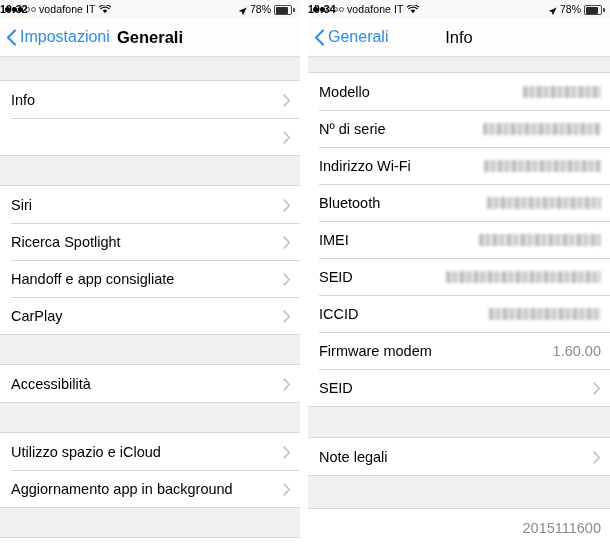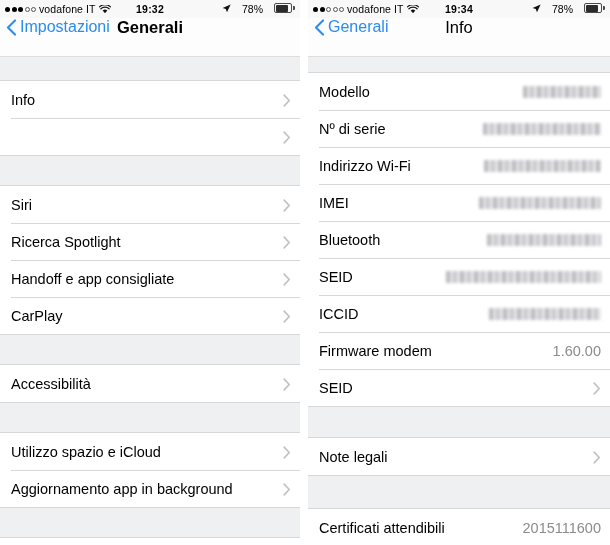--- a/index.html
+++ b/index.html
@@ -24,25 +24,25 @@
   }
   .sb-left { display: flex; align-items: center; gap: 3px; }
   .dots { display: flex; align-items: center; gap: 1.5px; }
   .dot { width: 5px; height: 5px; border-radius: 50%; }
   .dot.on  { background: #000; }
   .dot.off { background: transparent; border: 1px solid #555; width: 5px; height: 5px; }
   .carrier { font-size: 10.5px; letter-spacing: .1px; }
   .wifi { width: 12px; height: 10px; position: relative; display: inline-block; }
   .wifi svg { position: absolute; top: 1px; left: 0; }
   .sb-center {
-    position: absolute; left: 0; right: 0; text-align: center;
+    position: absolute; left: 0; right: 0; 
     font-size: 10.5px; font-weight: bold; letter-spacing: .2px;
   }
   .sb-right {
-    margin-left: auto; display: flex; align-items: flex-start; gap: 11px;
+    margin-left: auto; display: flex; align-items: flex-end; gap: 3px;
     position: relative; z-index: 2;
   }
   .loc-arrow { width: 9px; height: 9px; }
   .batt-pct { font-size: 10.5px; }
   .battery { width: 21px; height: 10px; position: relative; }
   .battery .shell {
     position: absolute; left: 0; top: 0; width: 18px; height: 10px;
     border: 1px solid #4a4a4a; border-radius: 2px;
   }
   .battery .fill {
@@ -50,21 +50,21 @@
     background: #2b2b2b; border-radius: 1px;
   }
   .battery .cap {
     position: absolute; left: 18.5px; top: 3px; width: 2px; height: 4px;
     background: #4a4a4a; border-radius: 0 1px 1px 0;
   }
 
   
   .navbar {
     height: 39px; background: #fdfdfd;
-    display: flex; align-items: flex-start; position: relative;
+    display: flex; align-items: center; position: relative;
     border-bottom: 1px solid #dededf;
   }
   .back-btn {
     display: flex; align-items: center; gap: 3px;
     padding-left: 6px; color: #2b8cf0; font-size: 16px; cursor: pointer;
   }
   .back-chevron { width: 11px; height: 17px; }
   .nav-title {
     position: absolute; left: 0; right: 0; text-align: center;
     font-size: 16.5px; font-weight: bold; color: #000; pointer-events: none;
@@ -319,32 +319,32 @@
               <span class="redact" style="width: 118px;"></span>
             </span>
           </div>
           <div class="row">
             <span class="row-label">Indirizzo Wi-Fi</span>
             <span class="row-right">
               <span class="redact" style="width: 117px;"></span>
             </span>
           </div>
           <div class="row">
+            <span class="row-label">Bluetooth</span>
+            <span class="row-right">
+              <span class="redact" style="width: 114px;"></span>
+            </span>
+          </div>
+          <div class="row">
             <span class="row-label">IMEI</span>
             <span class="row-right">
               <span class="redact" style="width: 122px;"></span>
             </span>
           </div>
           <div class="row">
-            <span class="row-label">Bluetooth</span>
-            <span class="row-right">
-              <span class="redact" style="width: 114px;"></span>
-            </span>
-          </div>
-          <div class="row">
             <span class="row-label">SEID</span>
             <span class="row-right">
               <span class="redact" style="width: 155px;"></span>
             </span>
           </div>
           <div class="row">
             <span class="row-label">ICCID</span>
             <span class="row-right">
               <span class="redact" style="width: 112px;"></span>
             </span>
@@ -371,21 +371,20 @@
             <span class="row-right">
               <span class="chev"><svg width="8" height="13" viewBox="0 0 8 13">
                   <path d="M1.2 1.2 6.2 6.5 1.2 11.8" stroke="#c2c2c6" stroke-width="1.7" fill="none" stroke-linecap="round" stroke-linejoin="round"></path>
                 </svg></span>
             </span>
           </div>
         </div>
         <div class="gap h32"></div>
         <div class="group">
           <div class="row">
-            <span class="row-label">Certificati attendibili</span>
             <span class="row-right">
               <span class="row-value">2015111600</span>
             </span>
           </div>
         </div>
       </div>
   </div>
 </div>
 
 </body></html>

